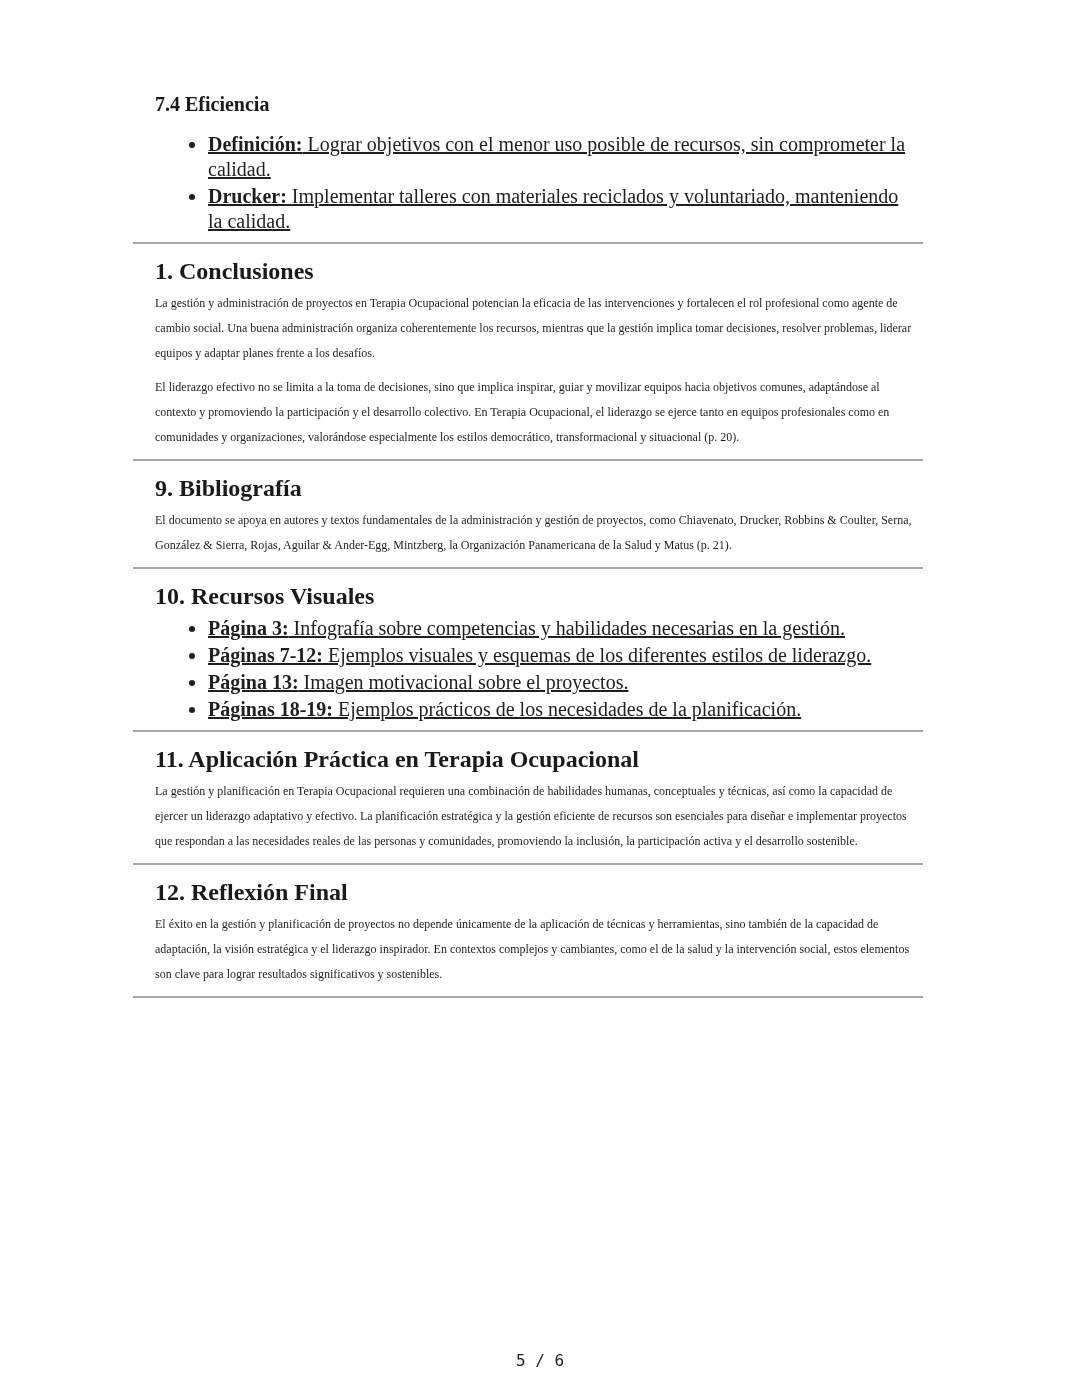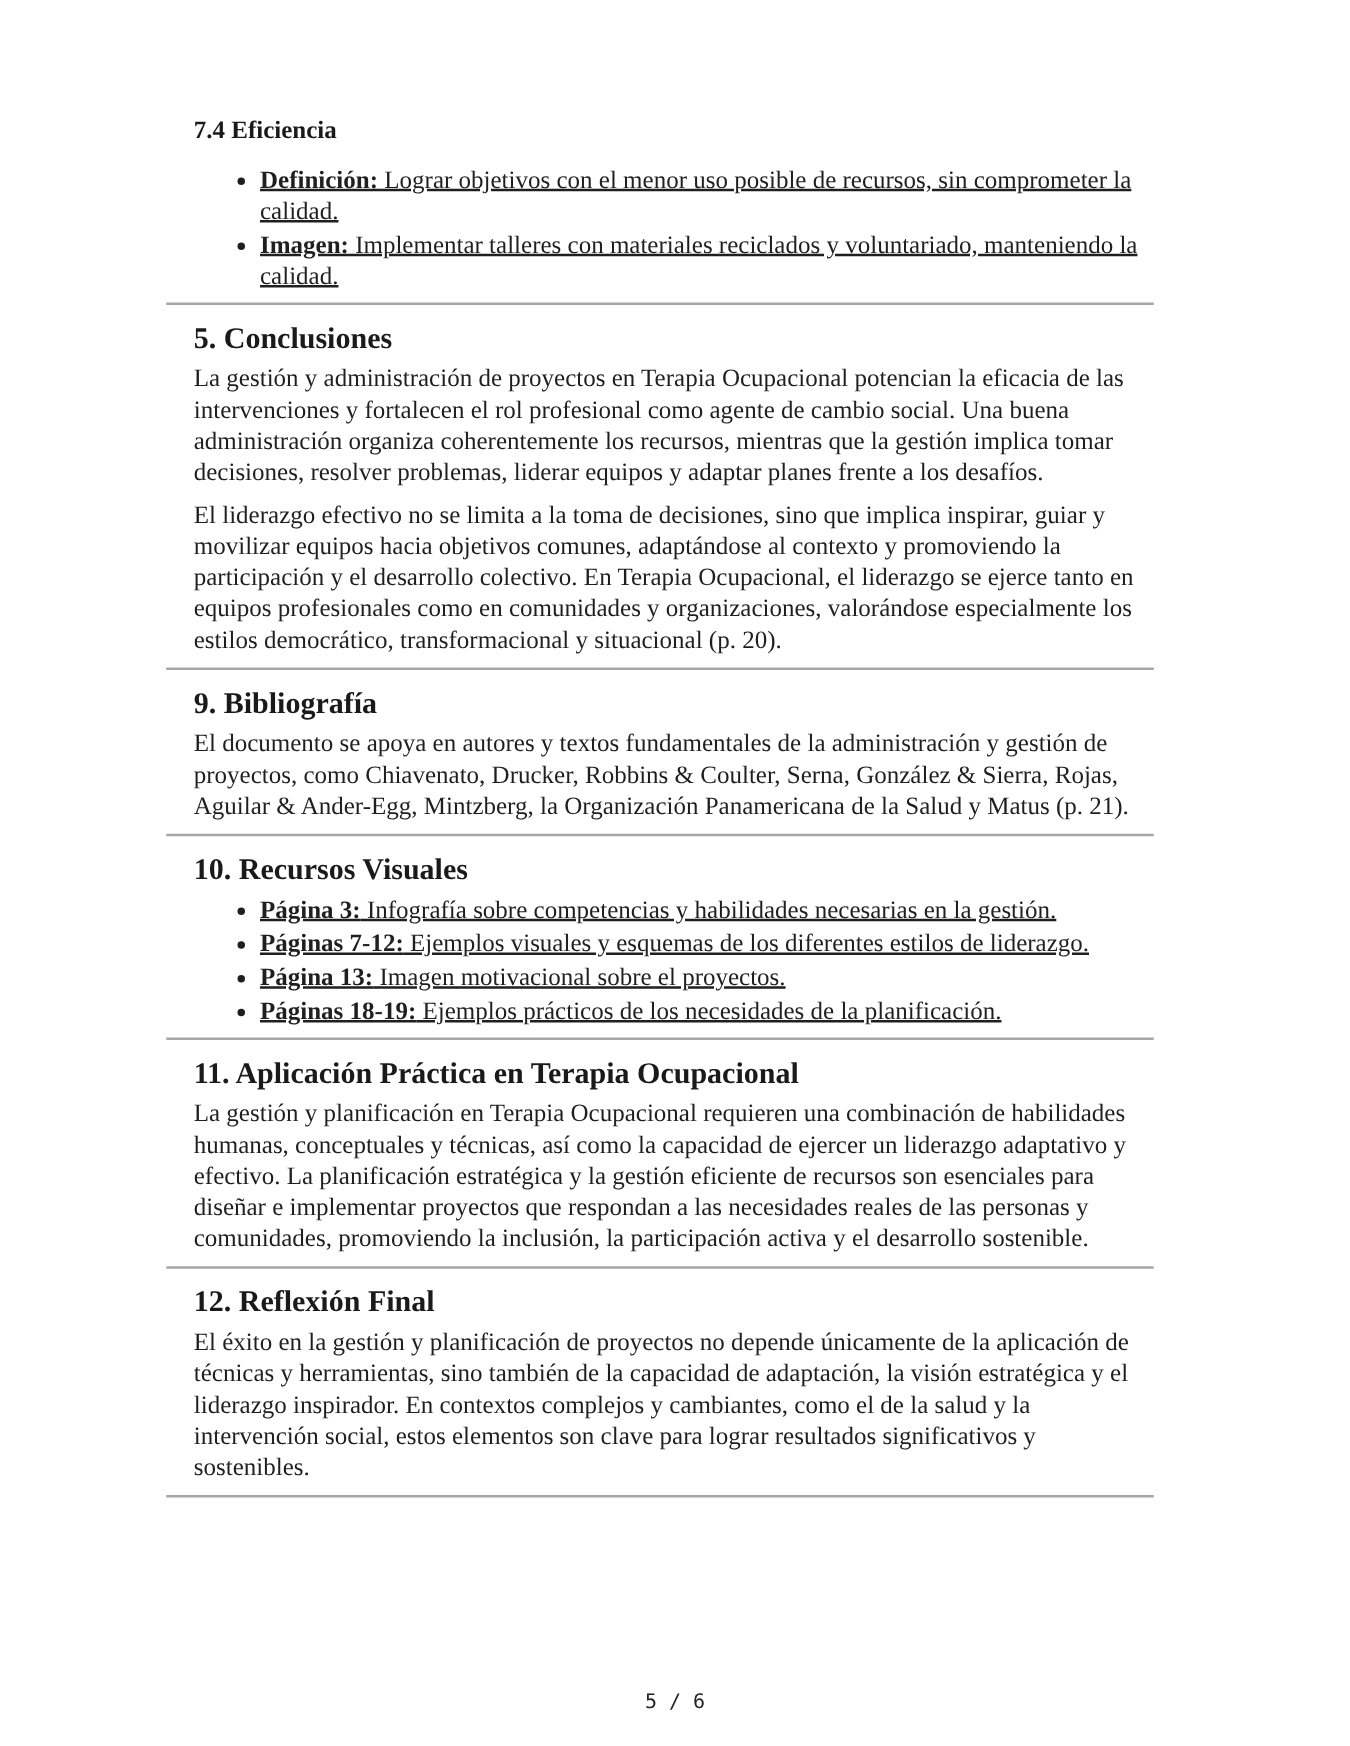--- a/index.html
+++ b/index.html
@@ -27,21 +27,21 @@
     margin: 0 8px 16px 22px;
   }
   h2.section-heading {
     font-size: 24px;
     line-height: 30px;
     font-weight: 700;
     color: #1a1a1a;
     margin: 0 8px 5px 22px;
   }
   p.body-text {
-    font-size: 20px;
+    font-size: 12px;
     line-height: 25px;
     margin: 0 8px 9px 22px;
   }
   ul.doc-list {
     font-size: 20px;
     line-height: 25px;
     margin: 0 8px 0 22px;
     padding-left: 53px;
   }
   ul.doc-list li { margin-bottom: 2px; text-decoration: underline; }
@@ -64,26 +64,26 @@
   }
 </style>
 </head>
 <body>
 
 <div class="content">
 
   <h3 class="sub-heading">7.4 Eficiencia</h3>
   <ul class="doc-list">
     <li><b>Definición:</b><span> Lograr objetivos con el menor uso posible de recursos, sin comprometer la calidad.</span></li>
-    <li><b>Imagen:</b><span> Implementar talleres con materiales reciclados y voluntariado, manteniendo la calidad.</span></li>
+    <li><b>Drucker:</b><span> Implementar talleres con materiales reciclados y voluntariado, manteniendo la calidad.</span></li>
   </ul>
 
   <hr class="divider">
 
-  <h2 class="section-heading">5. Conclusiones</h2>
+  <h2 class="section-heading">1. Conclusiones</h2>
   <p class="body-text">La gestión y administración de proyectos en Terapia Ocupacional potencian la eficacia de las intervenciones y fortalecen el rol profesional como agente de cambio social. Una buena administración organiza coherentemente los recursos, mientras que la gestión implica tomar decisiones, resolver problemas, liderar equipos y adaptar planes frente a los desafíos.</p>
   <p class="body-text">El liderazgo efectivo no se limita a la toma de decisiones, sino que implica inspirar, guiar y movilizar equipos hacia objetivos comunes, adaptándose al contexto y promoviendo la participación y el desarrollo colectivo. En Terapia Ocupacional, el liderazgo se ejerce tanto en equipos profesionales como en comunidades y organizaciones, valorándose especialmente los estilos democrático, transformacional y situacional (p. 20).</p>
 
   <hr class="divider">
 
   <h2 class="section-heading">9. Bibliografía</h2>
   <p class="body-text">El documento se apoya en autores y textos fundamentales de la administración y gestión de proyectos, como Chiavenato, Drucker, Robbins &amp; Coulter, Serna, González &amp; Sierra, Rojas, Aguilar &amp; Ander-Egg, Mintzberg, la Organización Panamericana de la Salud y Matus (p. 21).</p>
 
   <hr class="divider">
 

